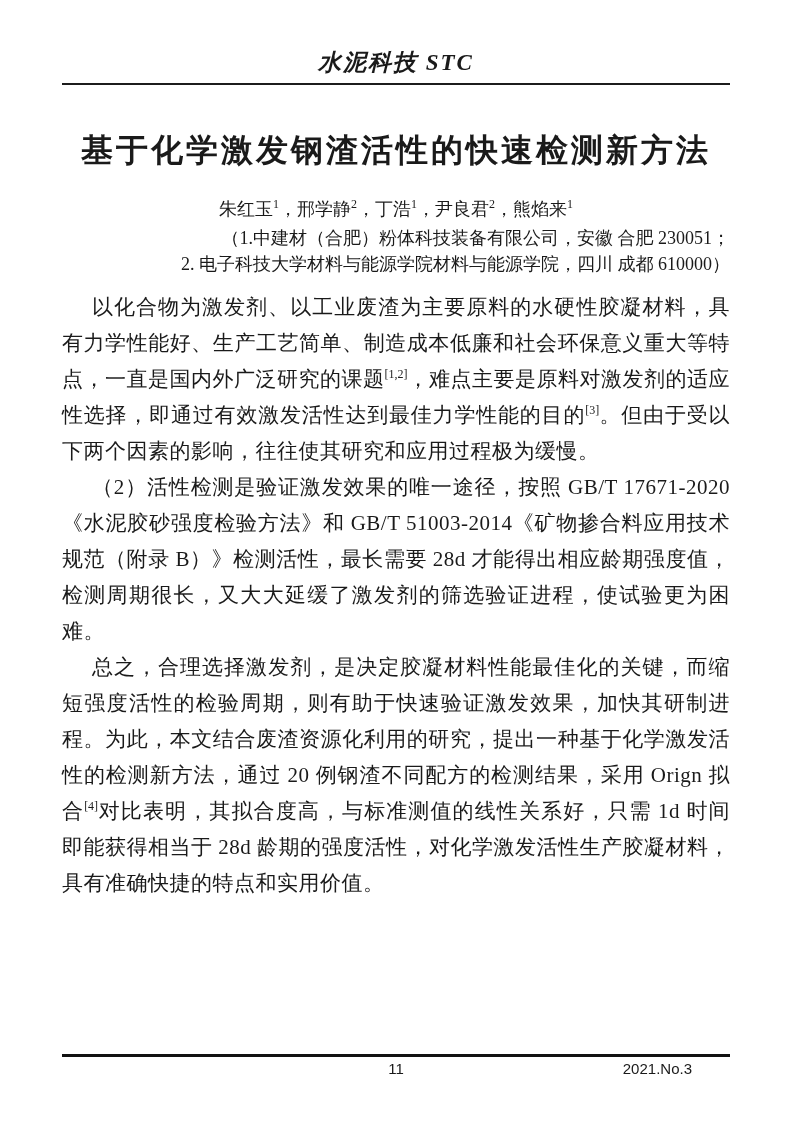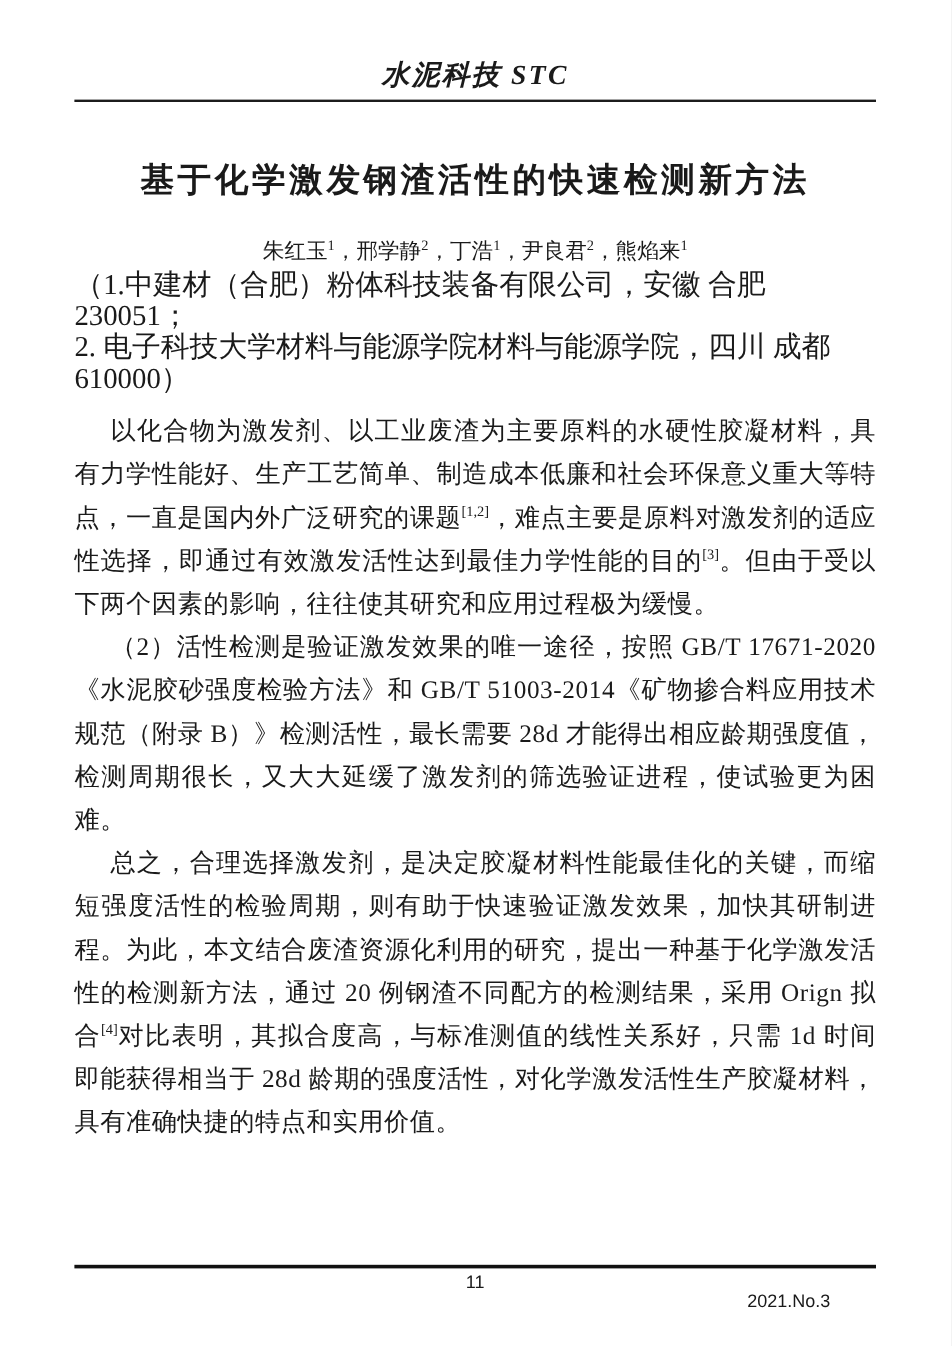--- a/index.html
+++ b/index.html
@@ -28,39 +28,39 @@
     letter-spacing: 2px;
     border-bottom: 2px solid #1c1c1c;
   }
 
   
   .article-title {
     margin-top: 44px;
     text-align: center;
     font-family: "Liberation Sans", "DejaVu Sans", sans-serif;
     font-weight: bold;
-    font-size: 28px;
+    font-size: 32px;
     line-height: 42px;
     letter-spacing: 3px;
   }
   .authors-line {
     margin-top: 27px;
     text-align: center;
     font-size: 18px;
     line-height: 22px;
   }
   .authors-line sup, .cite-sup {
     font-size: 12px;
     vertical-align: super;
     line-height: 0;
   }
   .affiliations {
     margin-top: 5px;
-    text-align: left;
-    font-size: 24px;
+    text-align: right;
+    font-size: 18px;
     line-height: 26px;
   }
 
   
   .section-heading {
     margin-top: 14px;
     font-family: "Liberation Sans", "DejaVu Sans", sans-serif;
     font-weight: bold;
     font-size: 20px;
     line-height: 24px;
@@ -89,21 +89,21 @@
     font-size: 15px;
     line-height: 16px;
   }
   .footer-page-number {
     text-align: center;
     padding-top: 4px;
   }
   .footer-issue {
     position: absolute;
     right: 38px;
-    top: 20px;
+    top: 4px;
   }
 </style>
 </head>
 <body>
 
 <div class="page">
   <div class="content">
 
     <div class="journal-header">
       <span>水泥科技  STC</span>

